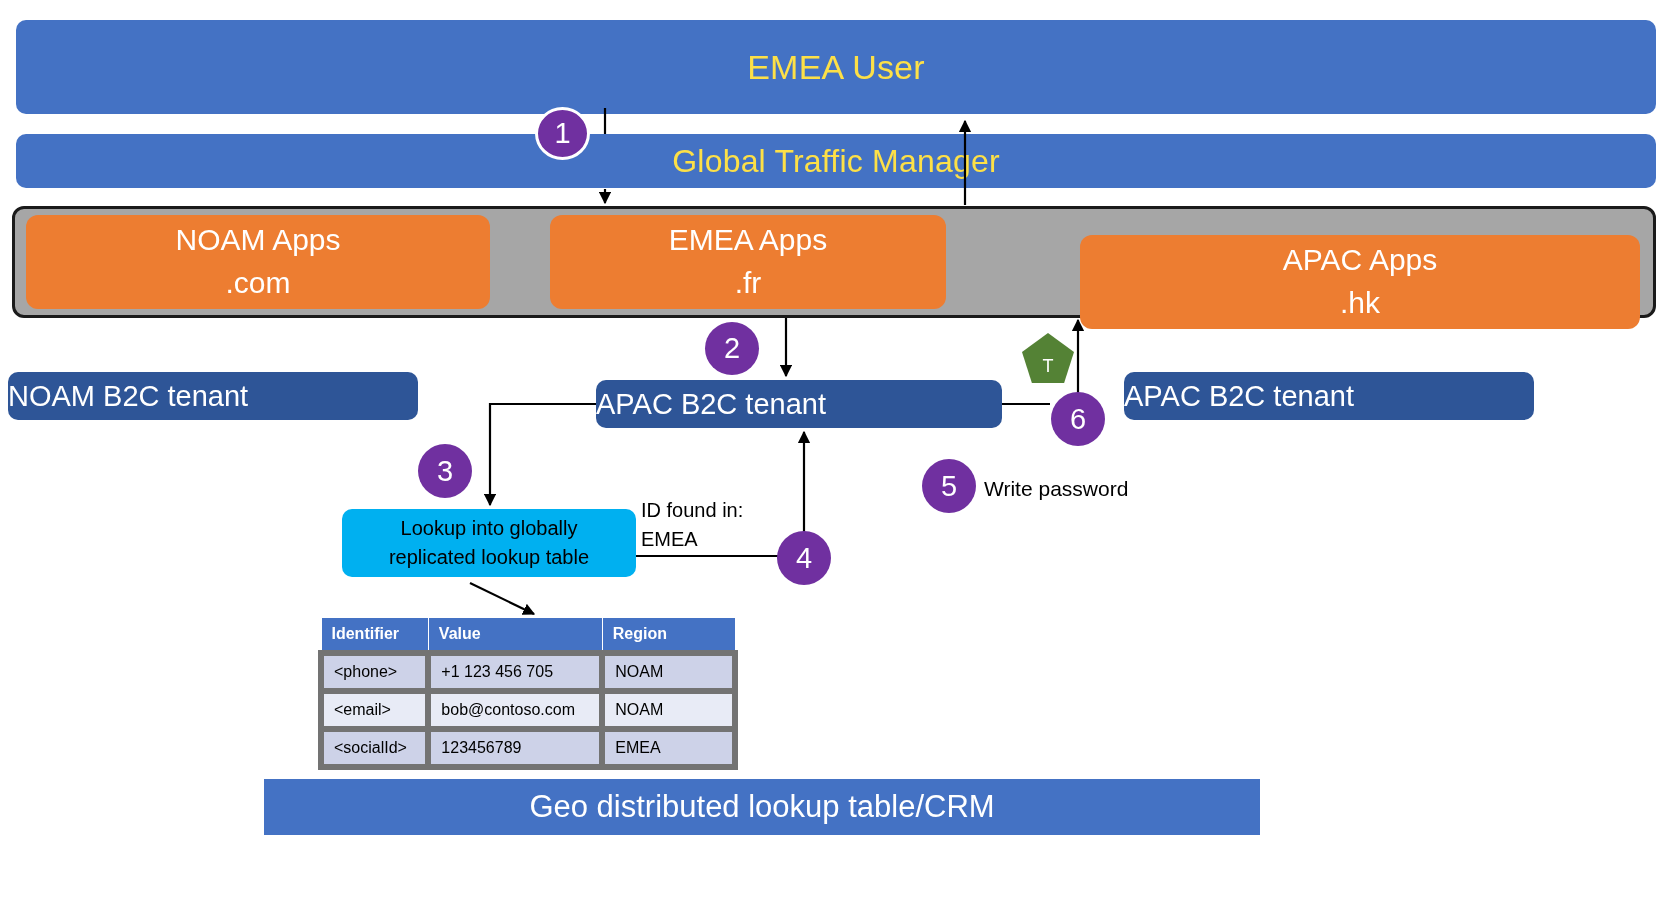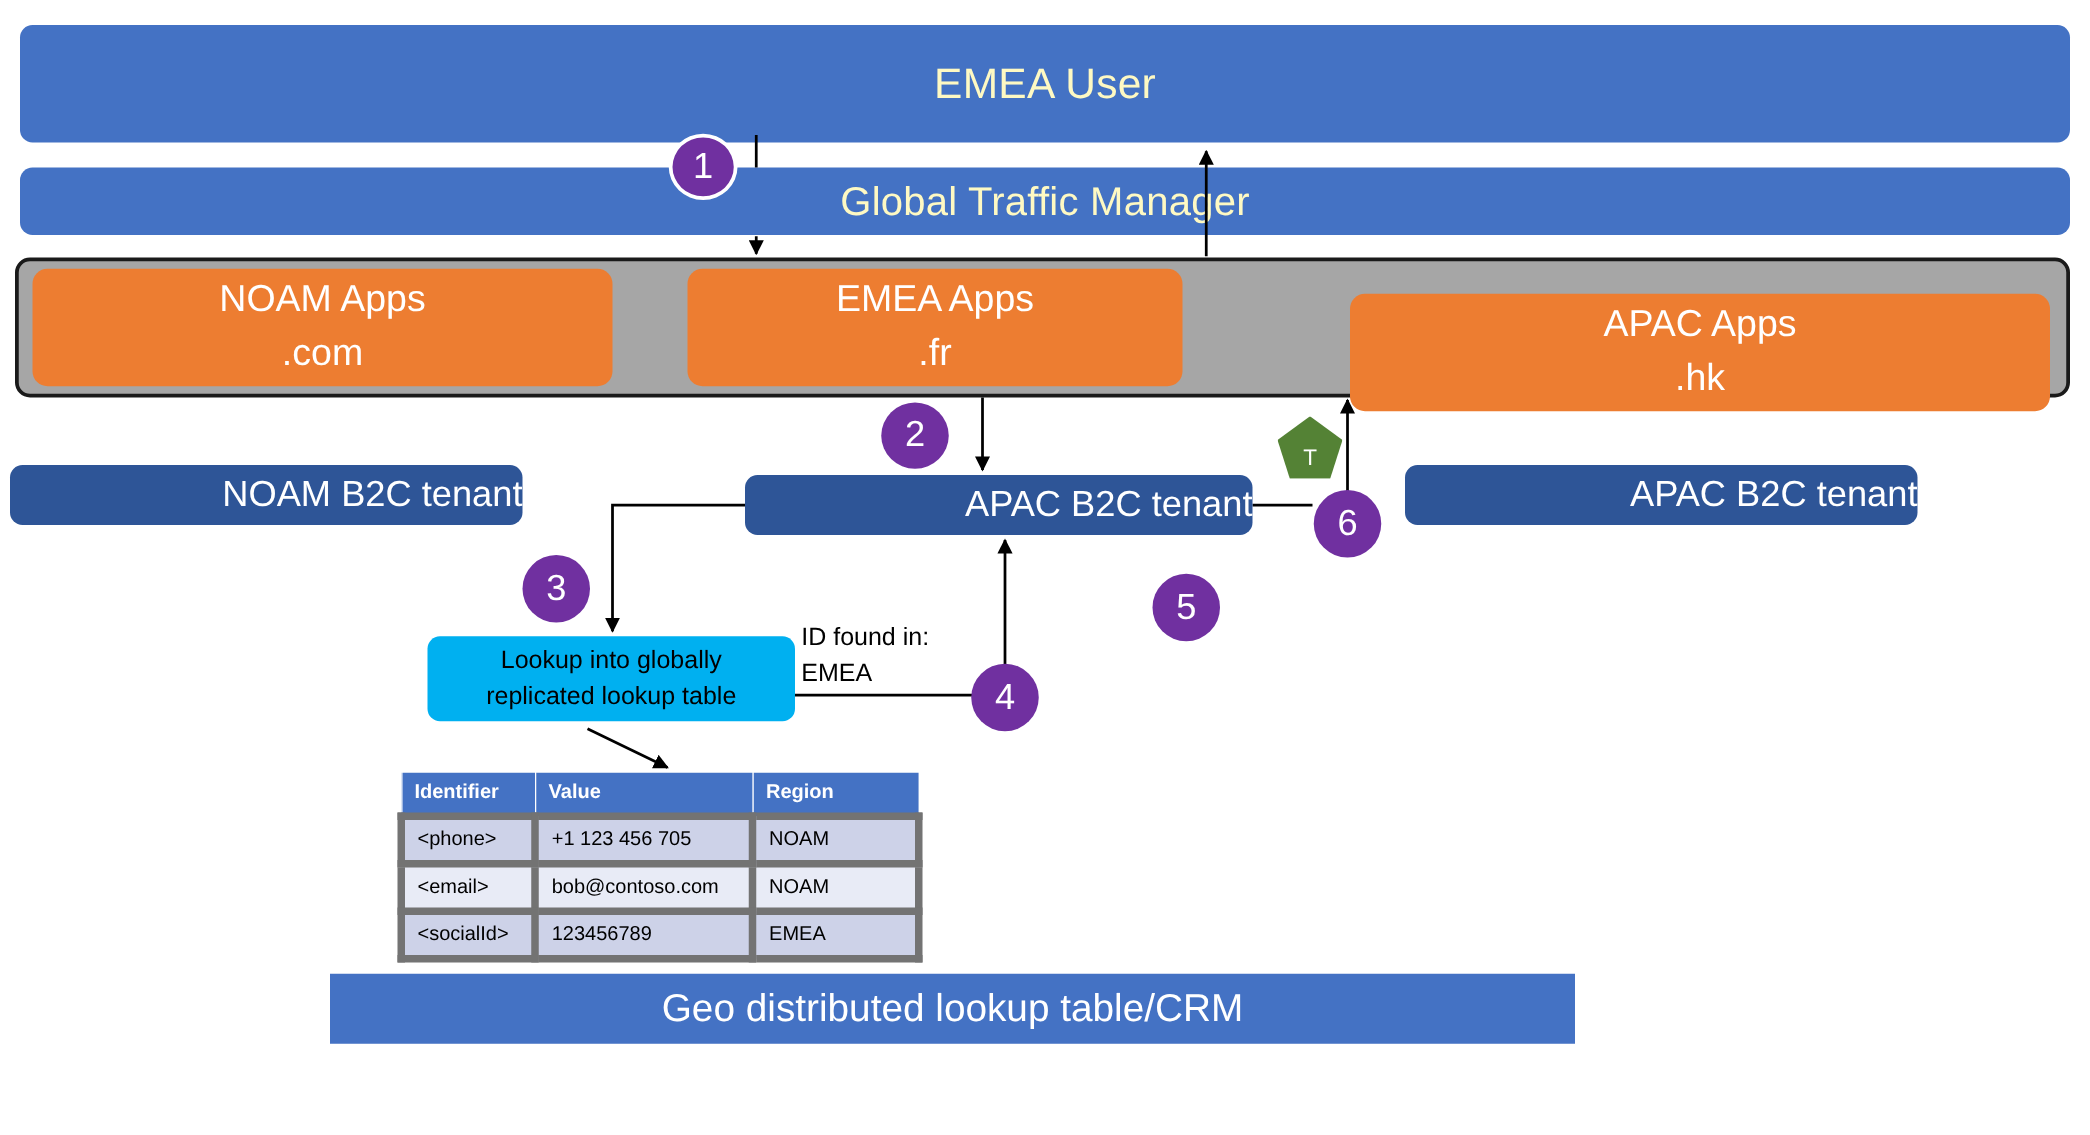--- a/index.html
+++ b/index.html
@@ -17,21 +17,21 @@
     height: 908px;
     background: #ffffff;
     overflow: hidden;
   }
   .abs { position: absolute; box-sizing: border-box; }
 
   
   .bluebar {
     background: #4472C4;
     border-radius: 10px;
-    color: #fef9c3;
+    color: #fde047;
     display: flex;
     align-items: center;
     justify-content: center;
     font-size: 34px;
     letter-spacing: 0.2px;
   }
   #emea-user {
     left: 16px; top: 20px; width: 1640px; height: 94px;
   }
   #gtm {
@@ -61,21 +61,21 @@
   #emea-apps { left: 550px; top: 215px; width: 396px; height: 94px; }
   #apac-apps { left: 1080px;top: 215px; width: 560px; height: 94px; margin-top: 20px; }
 
   
   .tenant {
     background: #2E5597;
     border-radius: 10px;
     color: #ffffff;
     display: flex;
     align-items: center;
-    justify-content: flex-end;
+    justify-content: flex-start;
     font-size: 29px;
   }
   #noam-tenant { left: 8px;   top: 372px; width: 410px; height: 48px; }
   #emea-tenant { left: 596px; top: 380px; width: 406px; height: 48px; }
   #apac-tenant { left: 1124px;top: 372px; width: 410px; height: 48px; }
 
   
   #lookup-box {
     left: 342px; top: 509px; width: 294px; height: 68px;
     background: #00B0F0;
@@ -265,20 +265,21 @@
   </div>
   <div class="abs step" id="step5">
     <span>5</span>
   </div>
   <div class="abs step" id="step6">
     <span>6</span>
   </div>
 
   <div class="abs plaintext" id="id-found-label">ID found in:
 EMEA</div>
+  <div class="abs plaintext" id="write-password-label">Write password</div>
 
   <table class="abs" id="lookup-table">
     <colgroup>
       <col class="c-id">
         <col class="c-val">
         <col class="c-reg">
     </colgroup>
     <thead>
       <tr>
         <th>Identifier</th>

